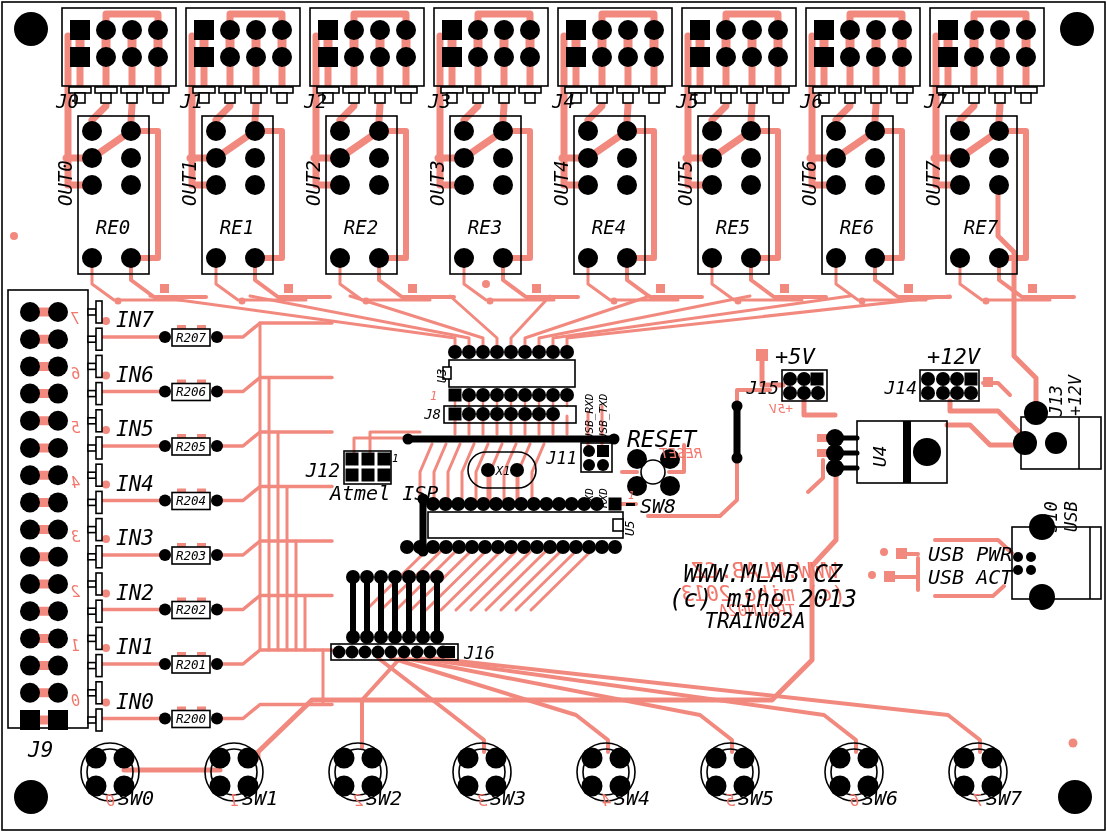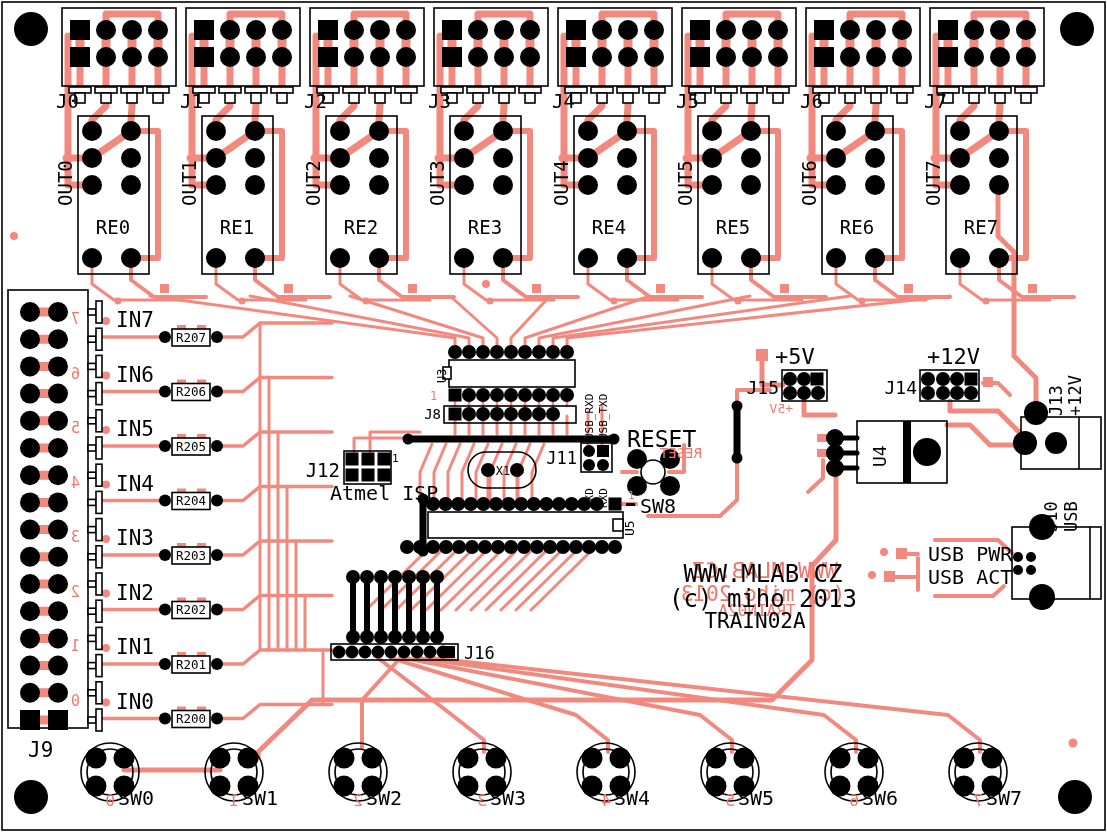--- a/index.html
+++ b/index.html
@@ -1,16 +1,16 @@
 <!DOCTYPE html>
 <html style="--cu: #f2897f; --bs: #f4776c; --sk: #000000; --bg: #ffffff;"><head>
 <meta charset="utf-8">
 <style>
   html,body{margin:0;padding:0;background:#fff;}
-  #stage{width:999px;height:832px;position:relative;background:var(--bg,#fff);}
+  #stage{width:999px;height:832px;position:relative;background:var(--bg,#fff);font-style:italic;}
   svg{display:block;}
   svg text{font-family:"DejaVu Sans Mono","Liberation Mono",monospace;}
   .t{fill:var(--sk,#000);}
   .r{fill:var(--bs,#f47d72);}
   .cu{stroke:var(--cu,#f2897f);fill:none;stroke-linecap:round;stroke-linejoin:round;}
   .cuf{fill:var(--cu,#f2897f);}
   .pd{fill:#000;}
   .sk{fill:none;stroke:#000;stroke-width:1.6;}
   .skw{fill:#fff;stroke:#000;stroke-width:1.6;}
   .wr{stroke:#000;fill:none;stroke-linecap:round;}

